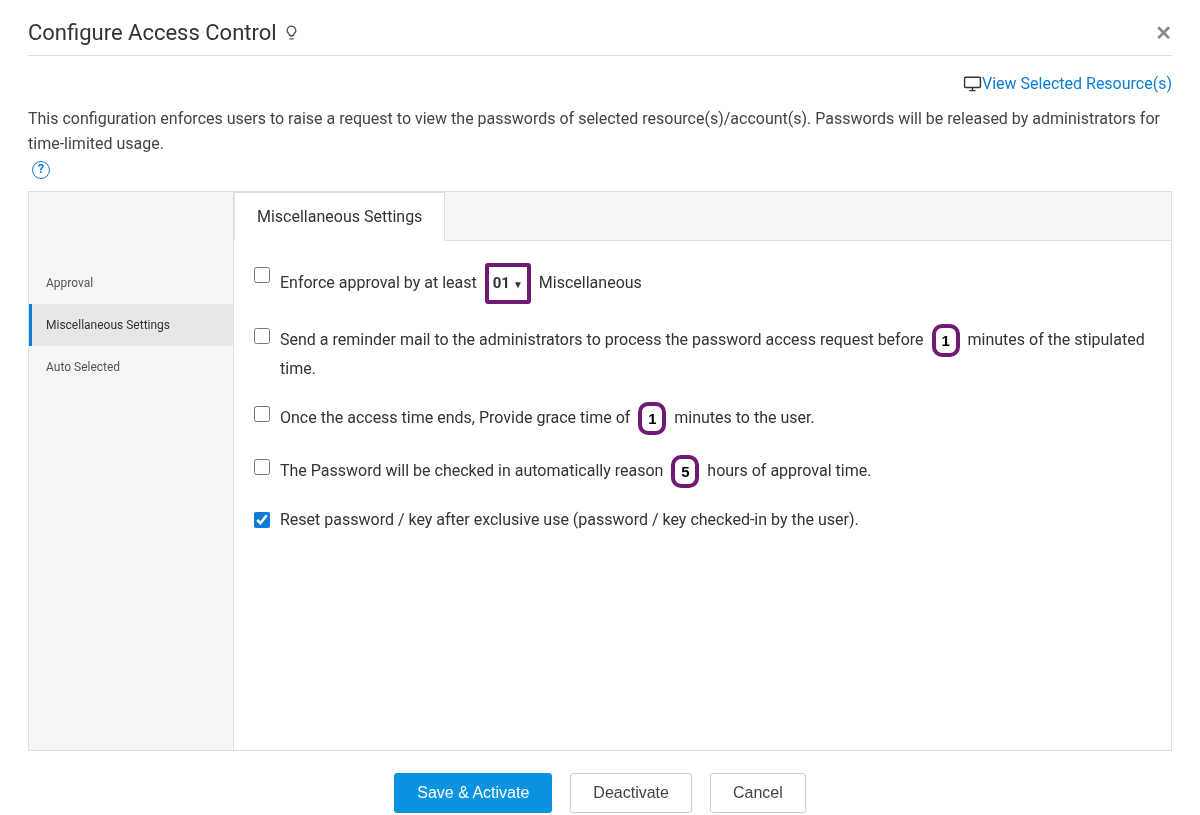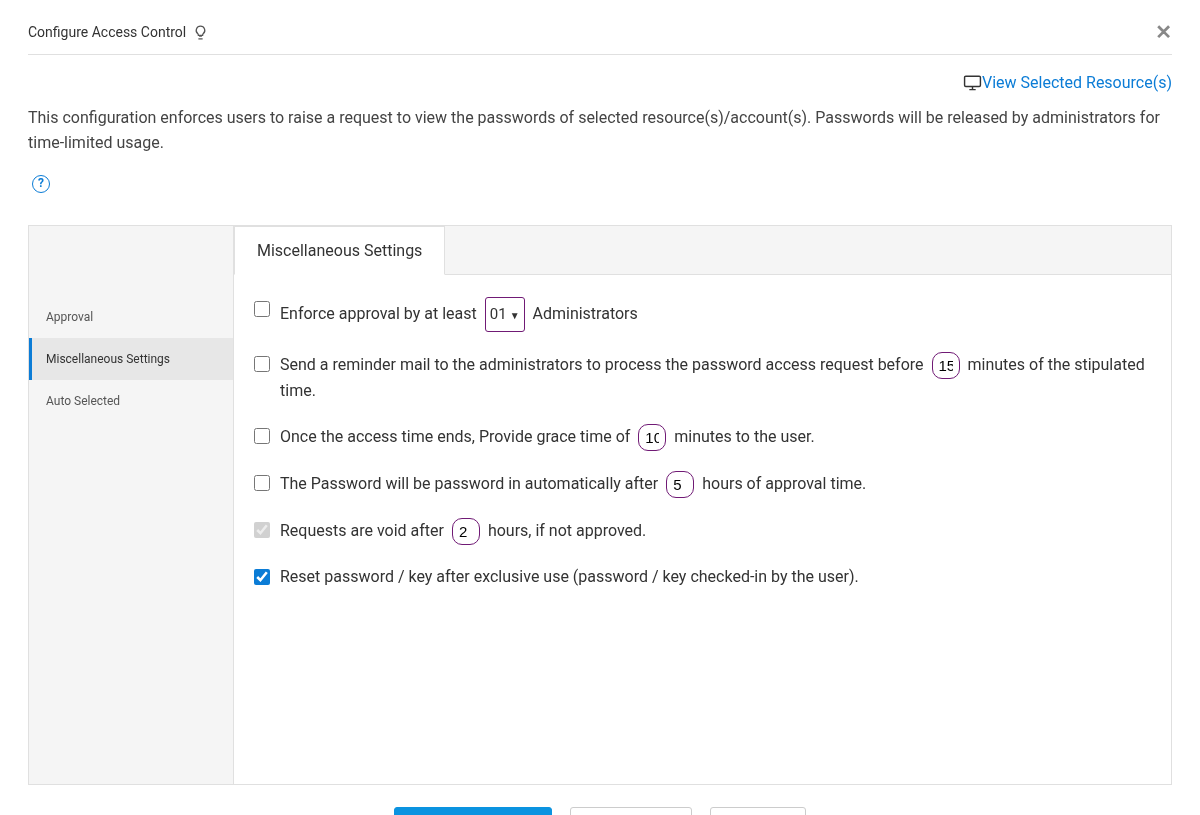--- a/index.html
+++ b/index.html
@@ -11,21 +11,21 @@
     padding: 20px 28px;
   }
   .header {
     display: flex;
     justify-content: space-between;
     align-items: center;
     border-bottom: 1px solid #e0e0e0;
     padding-bottom: 10px;
   }
   .header h1 {
-    font-size: 14px;
+    font-size: 22px;
     font-weight: 400;
     color: #333;
     display: flex;
     align-items: center;
     gap: 6px;
   }
   .lightbulb-icon {
     display: inline-flex;
     align-items: center;
     color: #555;
@@ -47,25 +47,25 @@
   .view-resources-link {
     color: #0b7cd6;
     text-decoration: none;
     font-size: 16px;
     cursor: pointer;
   }
   .description {
     color: #444;
     font-size: 16px;
     line-height: 1.55;
-    margin-bottom: 32px;
+    margin-bottom: 12px;
     display: flex;
     flex-wrap: wrap;
     align-items: center;
-    gap: 19px;
+    gap: 4px;
   }
   .help-icon {
     display: inline-flex;
     align-items: center;
     justify-content: center;
     width: 18px;
     height: 18px;
     border: 1.5px solid #0b7cd6;
     border-radius: 50%;
     color: #0b7cd6;
@@ -137,26 +137,27 @@
   }
   .setting-row.disabled input[type="checkbox"] {
     accent-color: #aaa;
   }
   .setting-text {
     flex: 1;
     display: inline;
   }
   .inline-select, .inline-input {
     display: inline-block;
-    border: 1px solid #701a75;
+    border: 4px solid #701a75;
     border-radius: 3px;
     padding: 4px 6px;
     font-size: 15px;
     vertical-align: middle;
     margin: 0 4px;
+    font-weight: bold;
   }
   .inline-select { padding: 5px 4px; }
   .inline-input { width: 28px; text-align: left; border-radius: 10px; }
   .info-icon {
     display: inline-flex;
     align-items: center;
     justify-content: center;
     width: 17px;
     height: 17px;
     border: 1.3px solid #555;
@@ -234,21 +235,21 @@
       <div class="tab">Miscellaneous Settings</div>
     </div>
 
     <div class="settings-body">
 
       <div class="setting-row">
         <input type="checkbox" style="">
         <div class="setting-text">
           <span>Enforce approval by at least</span>
           <span class="inline-select"><span>01</span><span class="chev">▼</span></span>
-          <span>Administrators</span>
+          <span>Miscellaneous</span>
         </div>
       </div>
 
 
       <div class="setting-row">
         <input type="checkbox" style="">
         <div class="setting-text">
           <span>Send a reminder mail to the administrators to process the password access request before</span>
           <input class="inline-input" value="15" style="">
           <span>minutes of the stipulated time.</span>
@@ -260,34 +261,26 @@
         <div class="setting-text">
           <span>Once the access time ends, Provide grace time of</span>
           <input class="inline-input" value="10" style="">
           <span>minutes to the user.</span>
         </div>
       </div>
 
       <div class="setting-row">
         <input type="checkbox" style="">
         <div class="setting-text">
-          <span>The Password will be password in automatically after</span>
+          <span>The Password will be checked in automatically reason</span>
           <input class="inline-input" value="5" style="">
           <span>hours of approval time.</span>
         </div>
       </div>
 
-      <div class="setting-row disabled">
-        <input type="checkbox" checked="" disabled="" style="">
-        <div class="setting-text">
-          <span>Requests are void after</span>
-          <input class="inline-input" value="2" style="">
-          <span>hours, if not approved.</span>
-        </div>
-      </div>
 
 
       <div class="setting-row">
         <input type="checkbox" checked="" style="">
         <div class="setting-text">Reset password / key after exclusive use (password / key checked-in by the user).</div>
       </div>
 
     </div>
   </div>
 </div>

